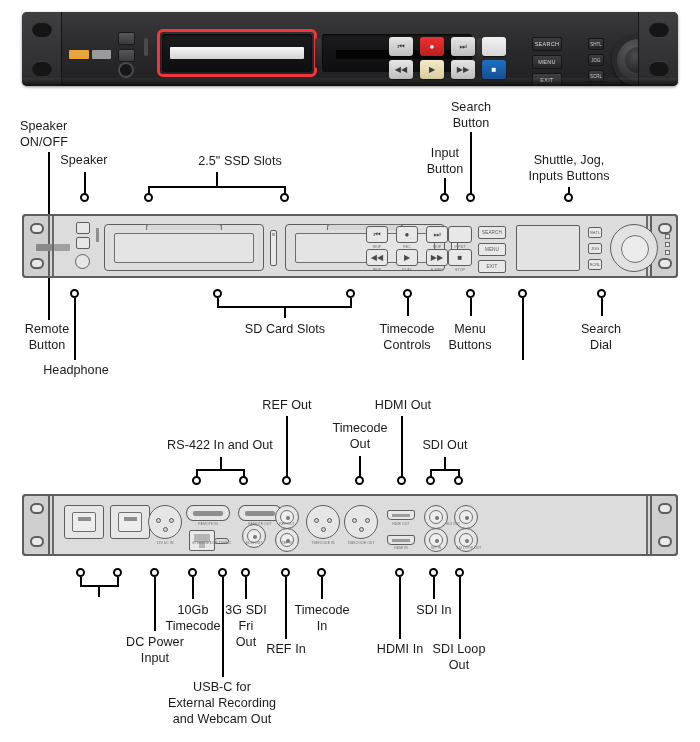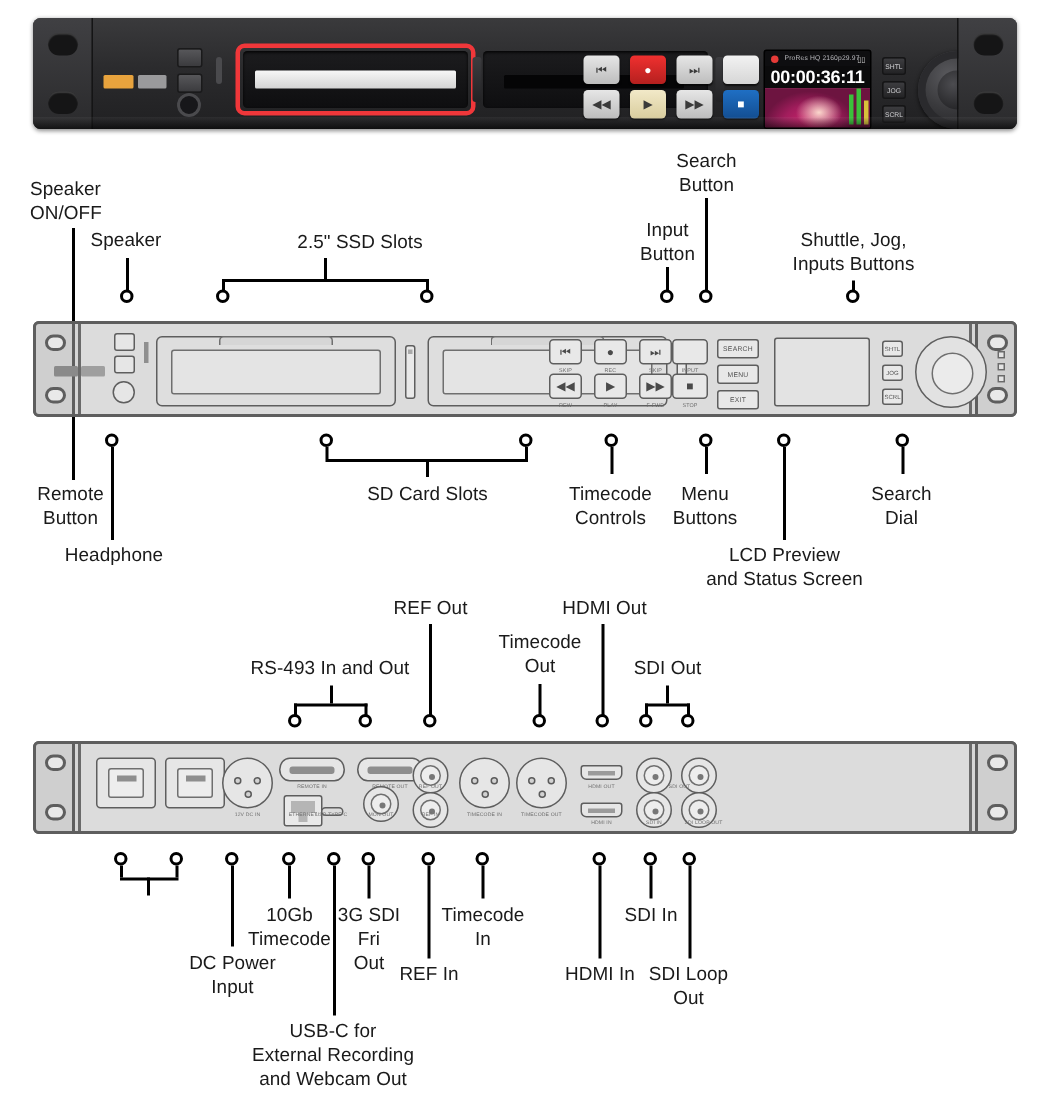--- a/index.html
+++ b/index.html
@@ -402,33 +402,20 @@
         <span class="gl">▶▶</span>
       </div>
     <div class="tbtn row2 stop" style="left:460px">
         <span class="gl">■</span>
       </div>
 
     <div class="mbtn m1">SEARCH</div>
     <div class="mbtn m2">MENU</div>
     <div class="mbtn m3">EXIT</div>
 
-    <div class="lcd">
-      <div class="lcd-top">
-        <div class="lcd-recdot"></div>
-        <div class="lcd-stat">ProRes HQ 2160p29.97</div>
-        <div class="lcd-icons">▯▯</div>
-      </div>
-      <div class="lcd-tc">00:00:36:11</div>
-      <div class="lcd-img">
-        <div class="lcd-meter m1"></div>
-        <div class="lcd-meter m2"></div>
-        <div class="lcd-meter m3"></div>
-      </div>
-    </div>
 
     <div class="sbtn b1">SHTL</div>
     <div class="sbtn b2">JOG</div>
     <div class="sbtn b3">SCRL</div>
 
     <div class="jog"></div>
     <div class="leds">
         <i></i>
         <i></i>
         <i></i>
@@ -571,29 +558,27 @@
   <div class="lbl" style="left:367px; top:321px; width:80px;">Timecode
 Controls</div>
 
   <div class="dot" style="left:466px; top:289px;"></div>
   <div class="vline" style="left:470px; top:298px; height:18px;"></div>
   <div class="lbl" style="left:430px; top:321px; width:80px;">Menu
 Buttons</div>
 
   <div class="dot" style="left:518px; top:289px;"></div>
   <div class="vline" style="left:522px; top:298px; height:62px;"></div>
-  <div class="lbl" style="left:457px; top:362px; width:132px;">LCD Preview
-and Status Screen</div>
 
   <div class="dot" style="left:597px; top:289px;"></div>
   <div class="vline" style="left:601px; top:298px; height:18px;"></div>
   <div class="lbl" style="left:561px; top:321px; width:80px;">Search
 Dial</div>
 
-  <div class="lbl" style="left:145px; top:437px; width:150px;">RS-493 In and Out</div>
+  <div class="lbl" style="left:145px; top:437px; width:150px;">RS-422 In and Out</div>
   <div class="vline" style="left:220px; top:457px; height:12px;"></div>
   <div class="hline" style="left:196px; top:469px; width:49px;"></div>
   <div class="vline" style="left:196px; top:469px; height:8px;"></div>
   <div class="vline" style="left:243px; top:469px; height:8px;"></div>
   <div class="dot" style="left:192px; top:476px;"></div>
   <div class="dot" style="left:239px; top:476px;"></div>
 
   <div class="lbl" style="left:250px; top:397px; width:74px;">REF Out</div>
   <div class="vline" style="left:286px; top:416px; height:62px;"></div>
   <div class="dot" style="left:282px; top:476px;"></div>

